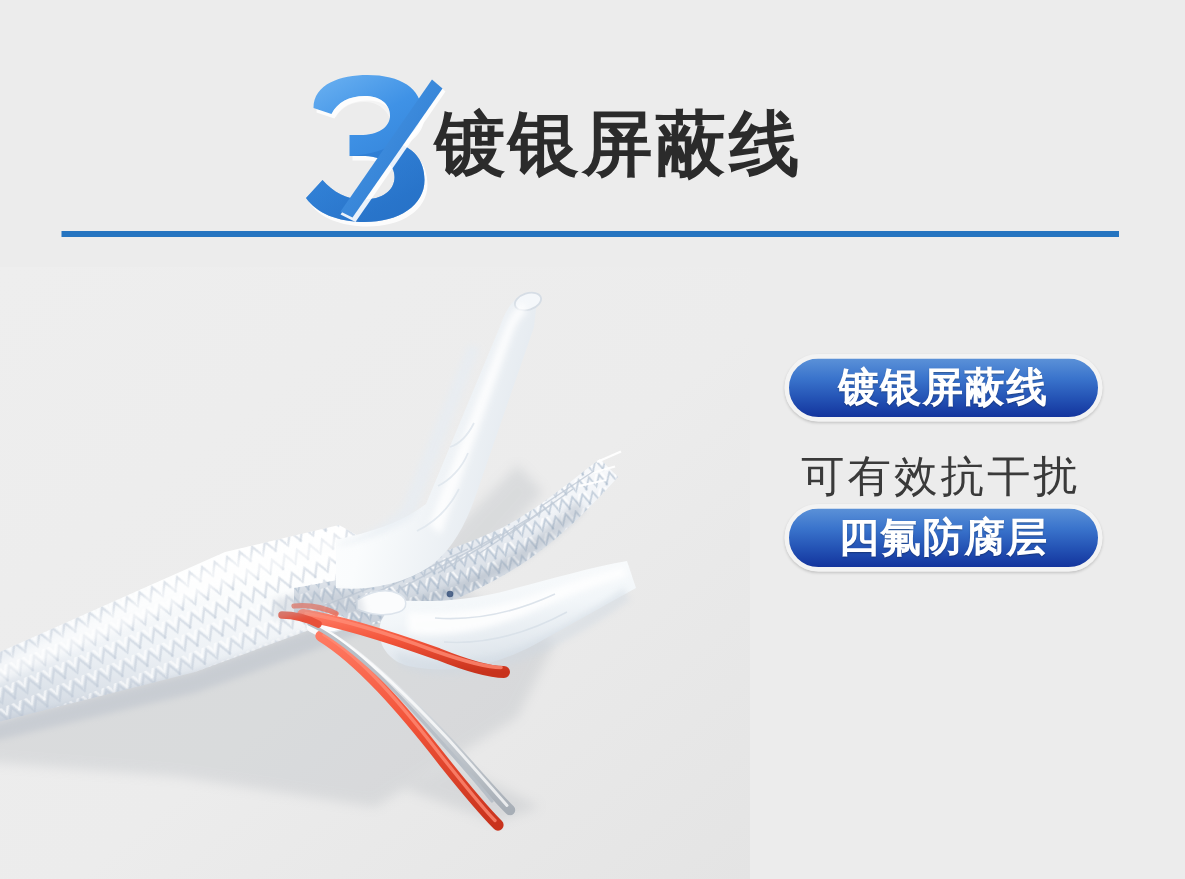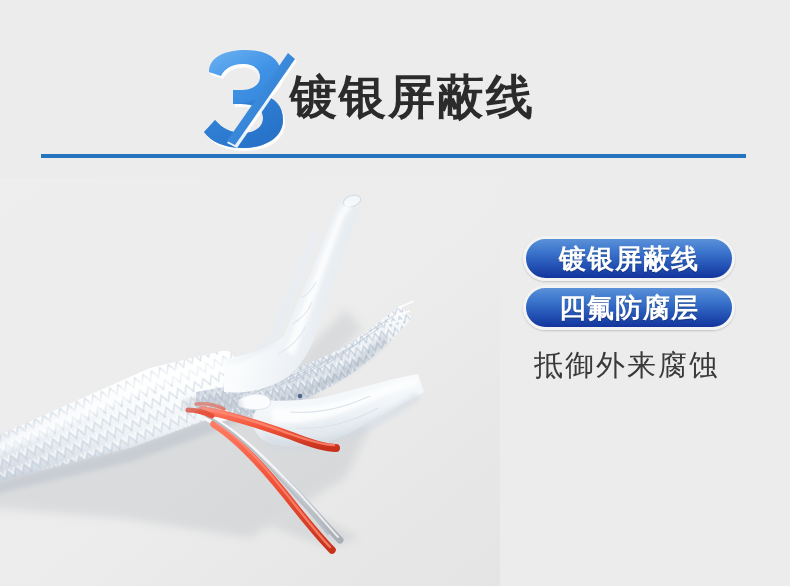--- a/index.html
+++ b/index.html
@@ -352,24 +352,24 @@
       <path d="M182 222 C200 216 220 214 240 218 L244 232 C222 228 200 230 184 236 Z" fill="#b7c0cb" opacity="0.35" filter="url(#soft)"></path>
     </svg>
   </div>
 
   <div id="features">
 
     <div class="feature">
       <div class="pill">
         <span class="pill-label">镀银屏蔽线</span>
       </div>
+      <div class="feature-desc">可有效抗干扰</div>
     </div>
 
     <div class="feature">
       <div class="pill">
         <span class="pill-label">四氟防腐层</span>
       </div>
-      <div class="feature-desc">抵御外来腐蚀</div>
     </div>
 
   </div>
 
 </div>
 
 </body></html>

